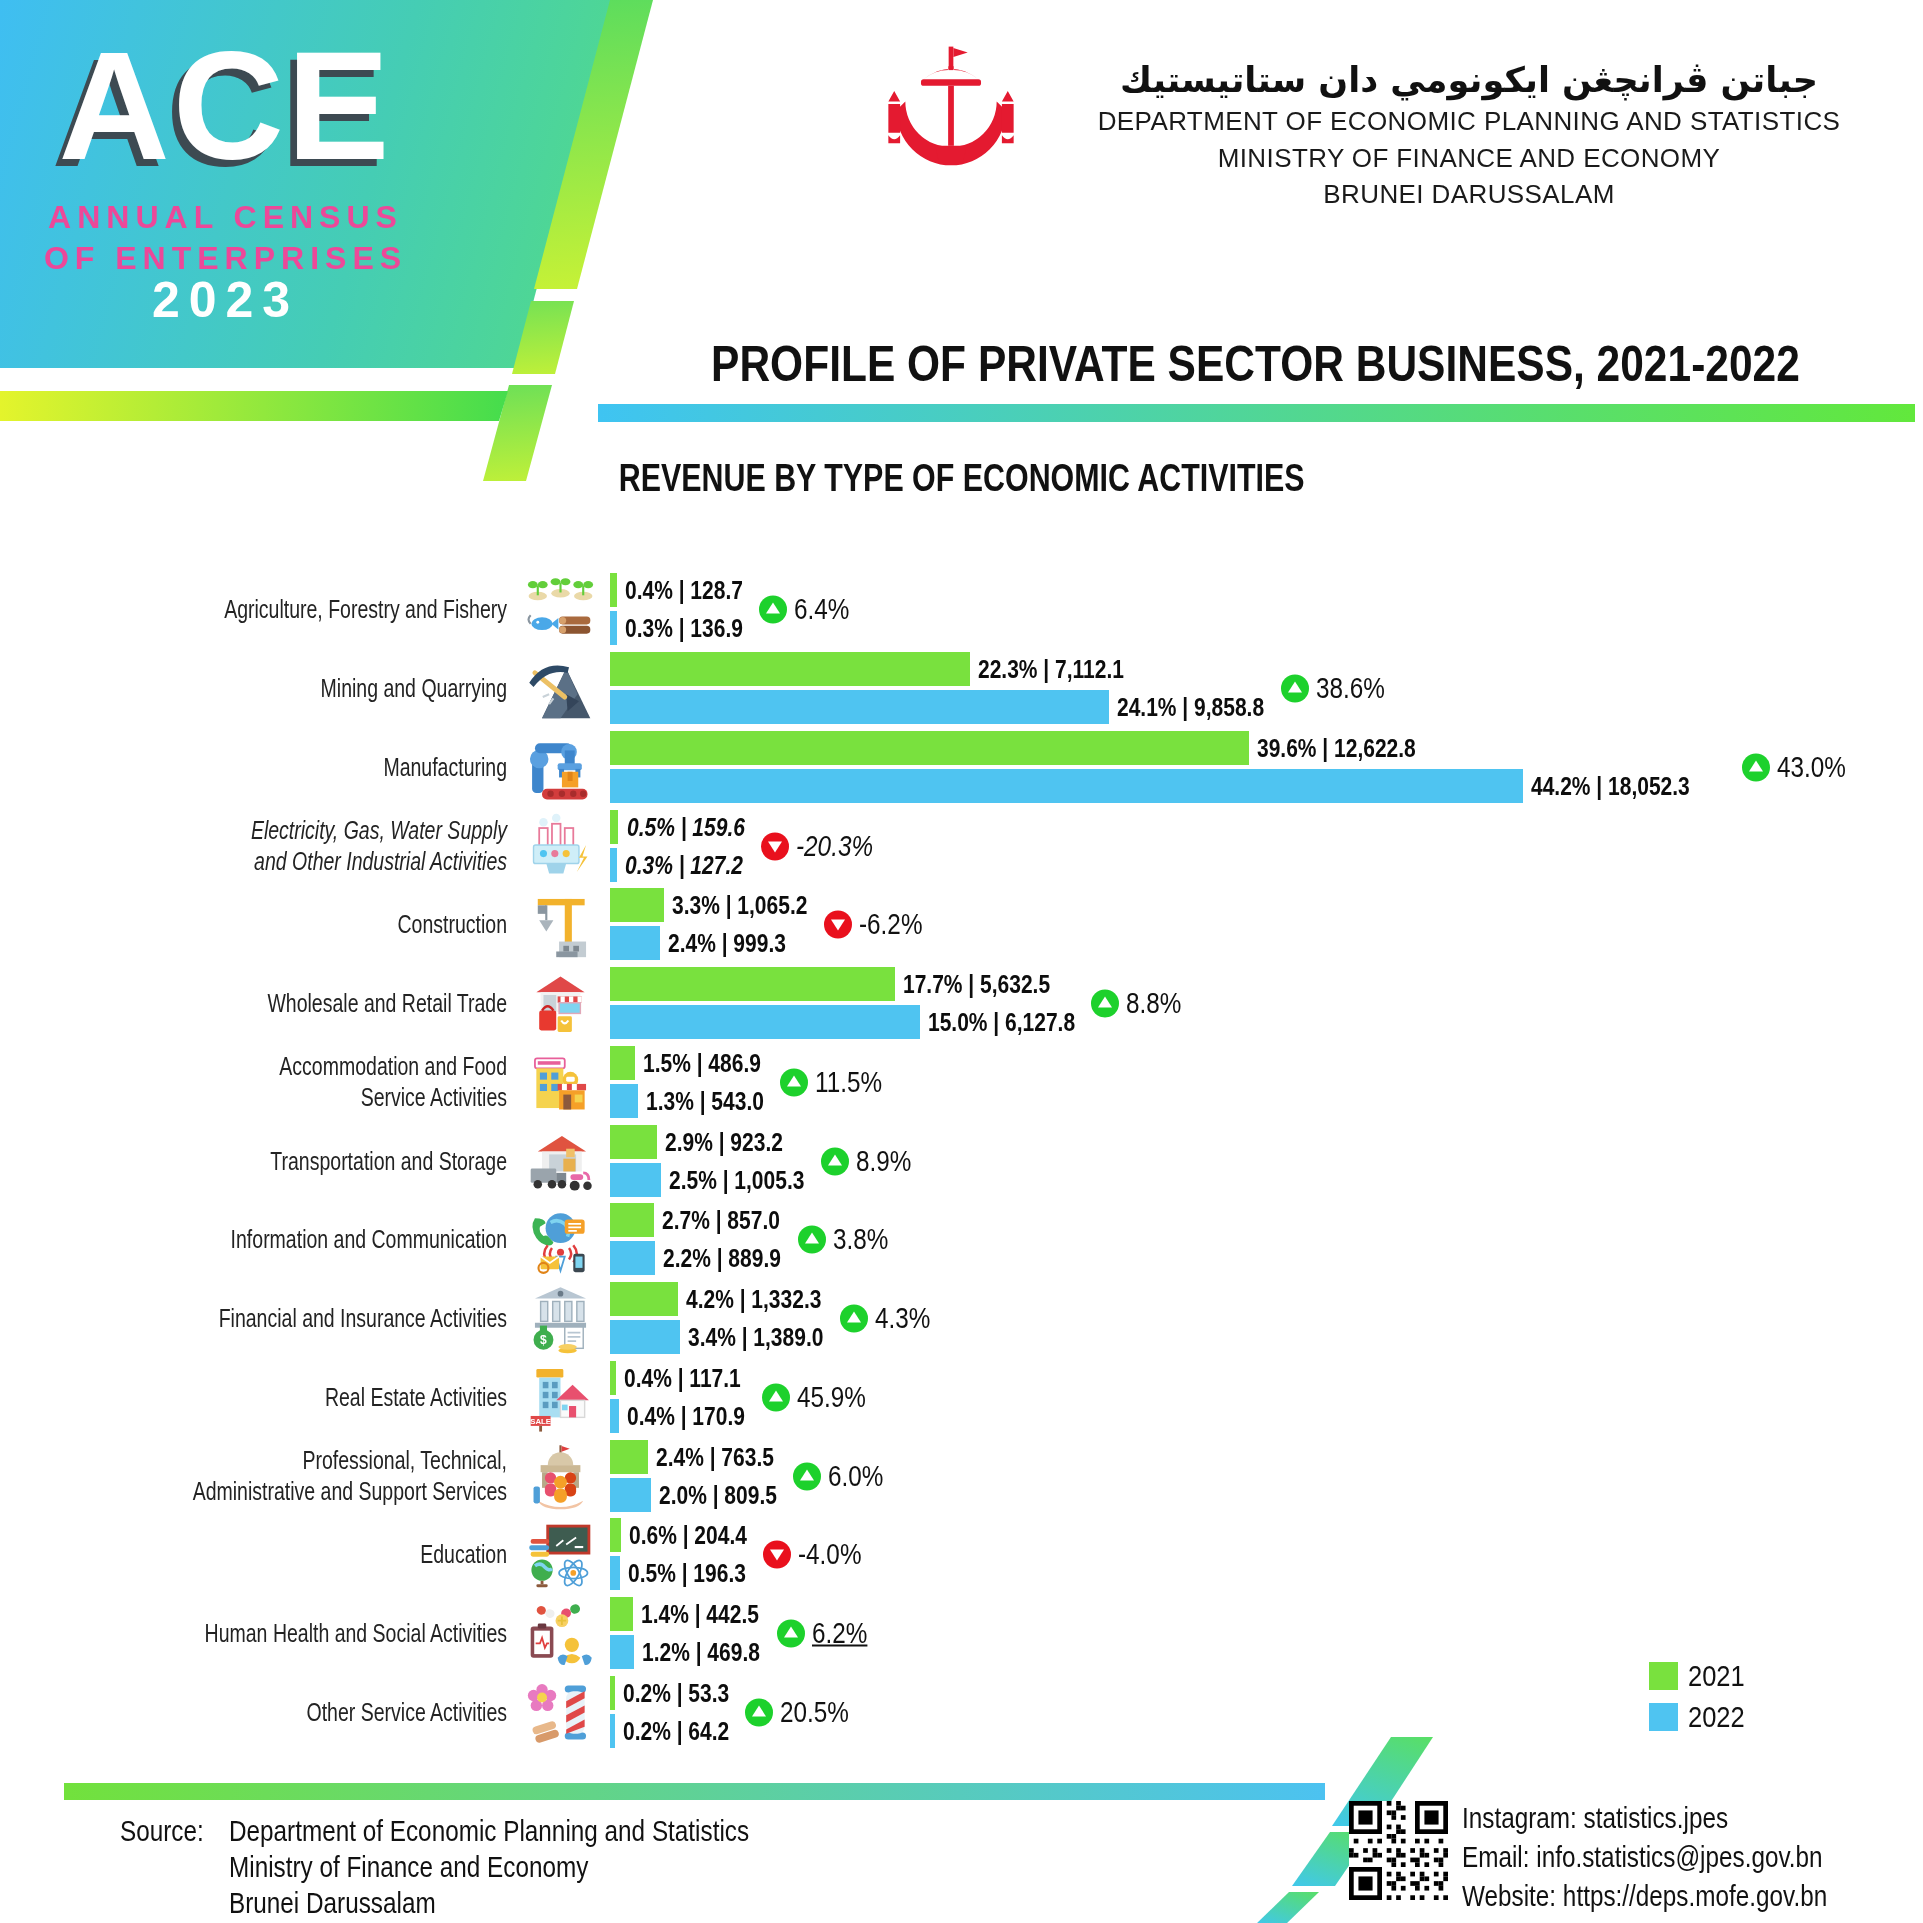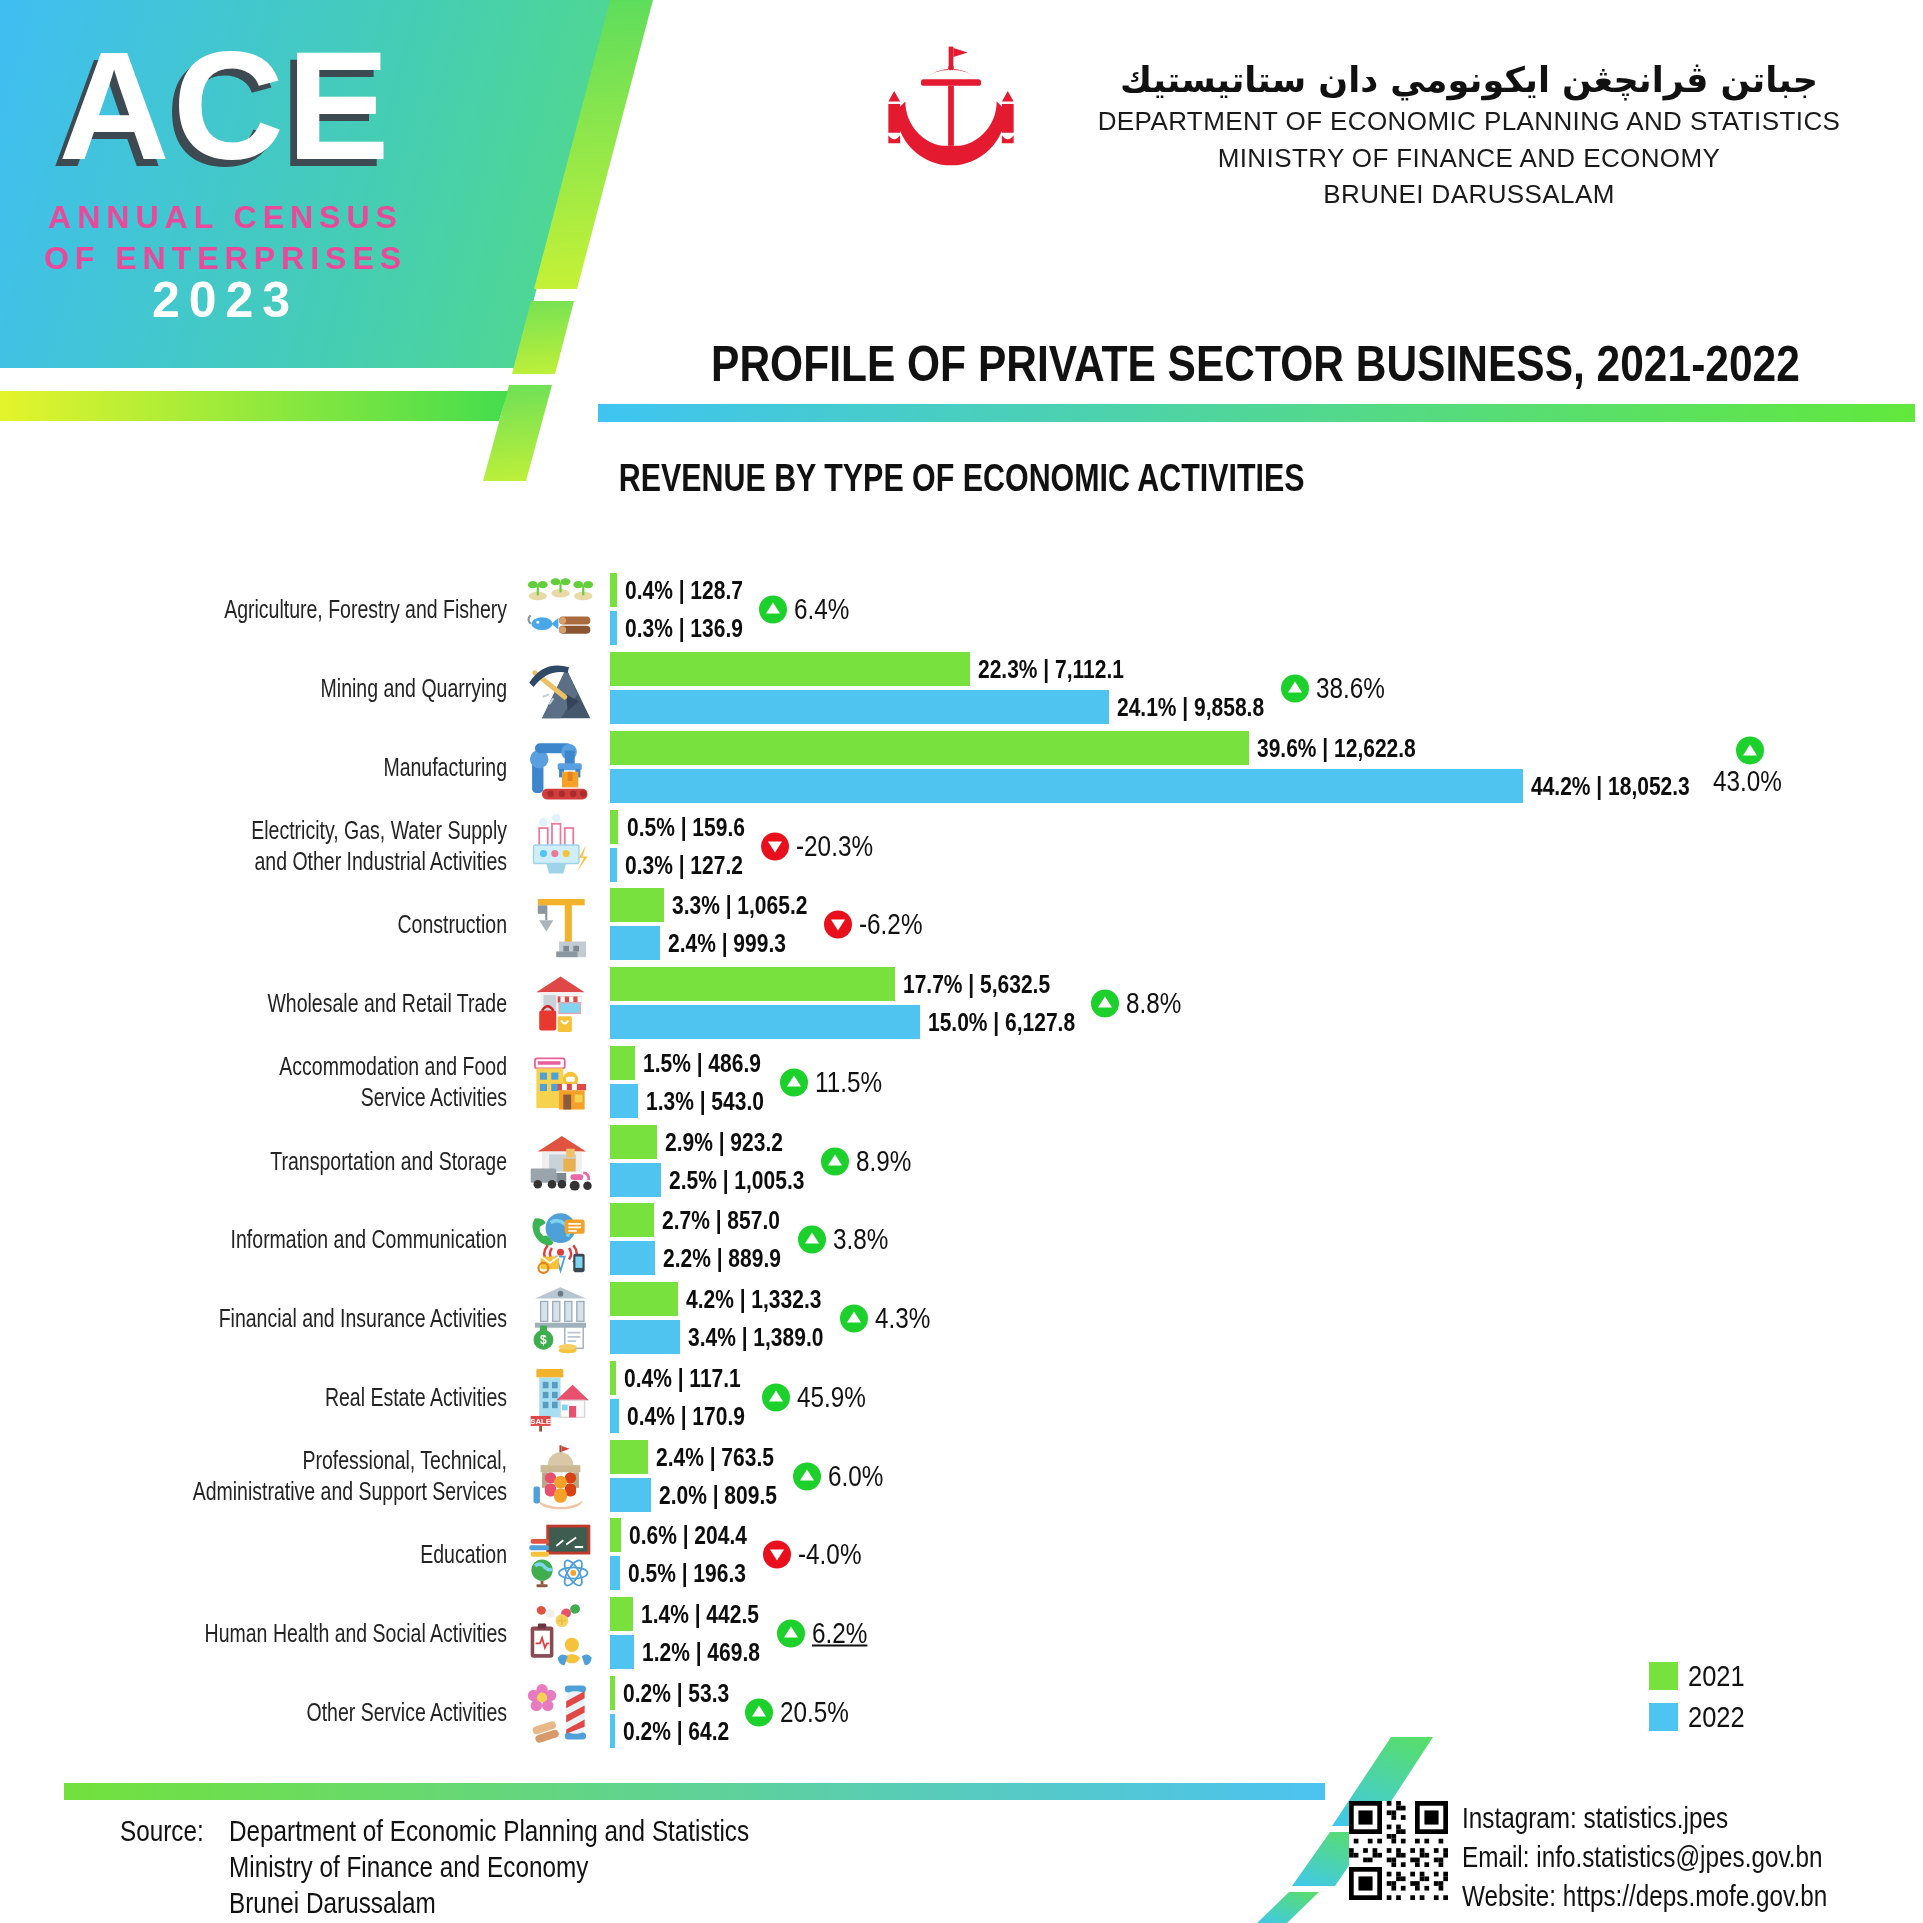--- a/index.html
+++ b/index.html
@@ -227,29 +227,29 @@
         </div>
     <div class="bars">
       <div class="bar-line g">
             <div class="bar y2021" style="width: 639px;"></div>
             <span class="val">39.6% | 12,622.8</span>
           </div>
       <div class="bar-line b">
             <div class="bar y2022" style="width: 913px;"></div>
             <span class="val">44.2% | 18,052.3</span>
           </div>
-      <div class="growth" style="left: 1096px; flex-direction: column;">
+      <div class="growth" style="left: 1132px;">
         <span class="badge up">
               <span class="tri"></span>
             </span>
         <span class="pct">43.0%</span>
       </div>
     </div>
   </div>
-      <div class="row" style="top: 807px;">
+      <div class="row" style="top: 807px; font-style: italic;">
     <div class="cat-label">
           <div>Electricity, Gas, Water Supply</div>
           <div>and Other Industrial Activities</div>
         </div>
     <div class="icon-box">
           <svg viewBox="0 0 100 100">
             <rect x="20" y="24" width="12" height="26" fill="#fff" stroke="#e87a9a" stroke-width="2.5"></rect>
             <rect x="38" y="18" width="12" height="32" fill="#fff" stroke="#e87a9a" stroke-width="2.5"></rect>
             <rect x="56" y="24" width="12" height="26" fill="#fff" stroke="#e87a9a" stroke-width="2.5"></rect>
             <circle cx="26" cy="16" r="6" fill="#dff2fa"></circle>

